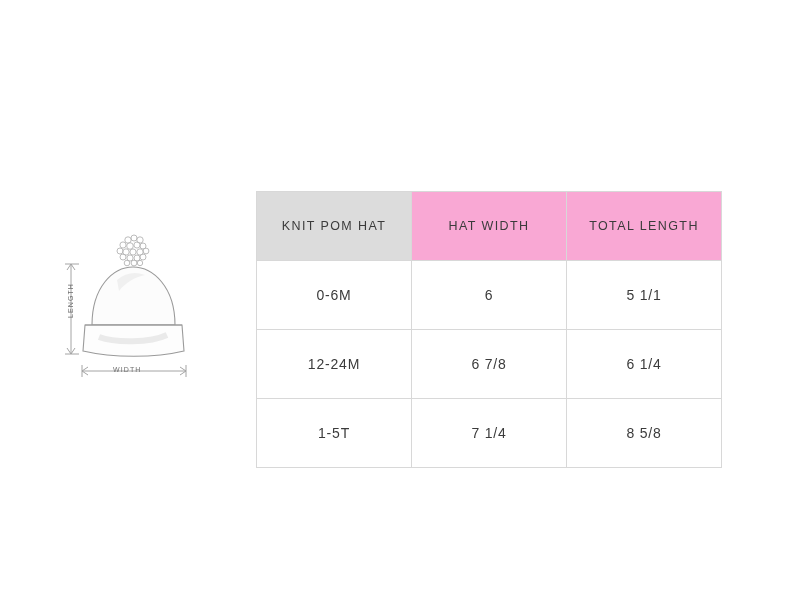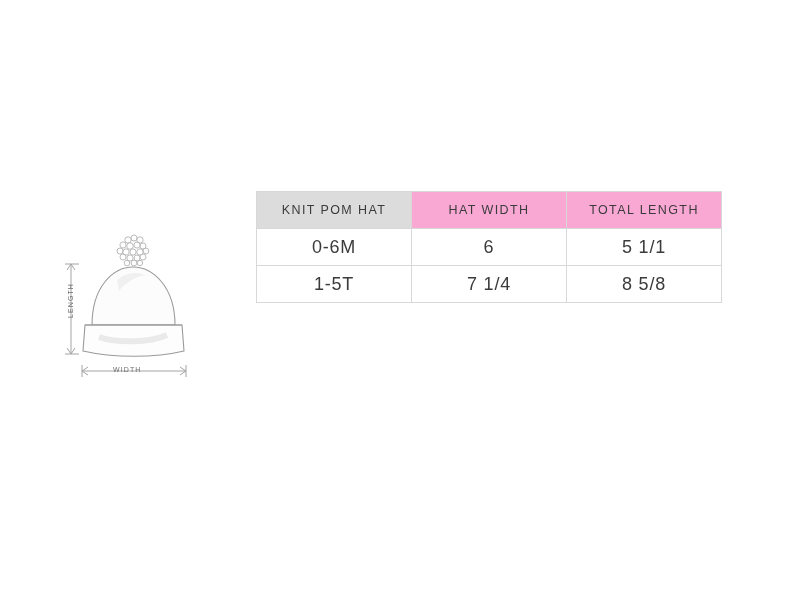--- a/index.html
+++ b/index.html
@@ -53,38 +53,38 @@
     table-layout: fixed;
   }
   #size-table td, #size-table th {
     border: 1px solid #d8d8d8;
     text-align: center;
     font-weight: normal;
     color: #3b3b3b;
     font-size: 12.5px;
     letter-spacing: 1.1px;
     height: 36px;
-    padding: 0;
+    padding: 16px;
     font-family: "Liberation Sans", sans-serif;
   }
   #size-table thead th {
     background: #f9a8d4;
     color: #3b3b3b;
     font-size: 12.5px;
     letter-spacing: 1.4px;
   }
   #size-table thead th.first-col {
     background: #dcdcdc;
   }
   #size-table col.c1 { width: 155px; }
   #size-table col.c2 { width: 155px; }
   #size-table col.c3 { width: 155px; }
   #size-table tbody td {
     background: #ffffff;
-    font-size: 18px;
+    font-size: 14px;
     letter-spacing: 0.8px;
   }
 </style>
 </head>
 <body>
 
 <div id="illustration">
   <svg width="170" height="160" viewBox="0 0 170 160" xmlns="http://www.w3.org/2000/svg">
 
     <g fill="none" stroke="#b4b4b4" stroke-width="0.9">
@@ -151,18 +151,23 @@
       <th>TOTAL LENGTH</th>
     </tr>
   </thead>
   <tbody>
     <tr>
       <td>0-6M</td>
       <td>6</td>
       <td>5 1/1</td>
     </tr>
     <tr>
+      <td>12-24M</td>
+      <td>6 7/8</td>
+      <td>6 1/4</td>
+    </tr>
+    <tr>
       <td>1-5T</td>
       <td>7 1/4</td>
       <td>8 5/8</td>
     </tr>
   </tbody>
 </table>
 
 </body></html>

